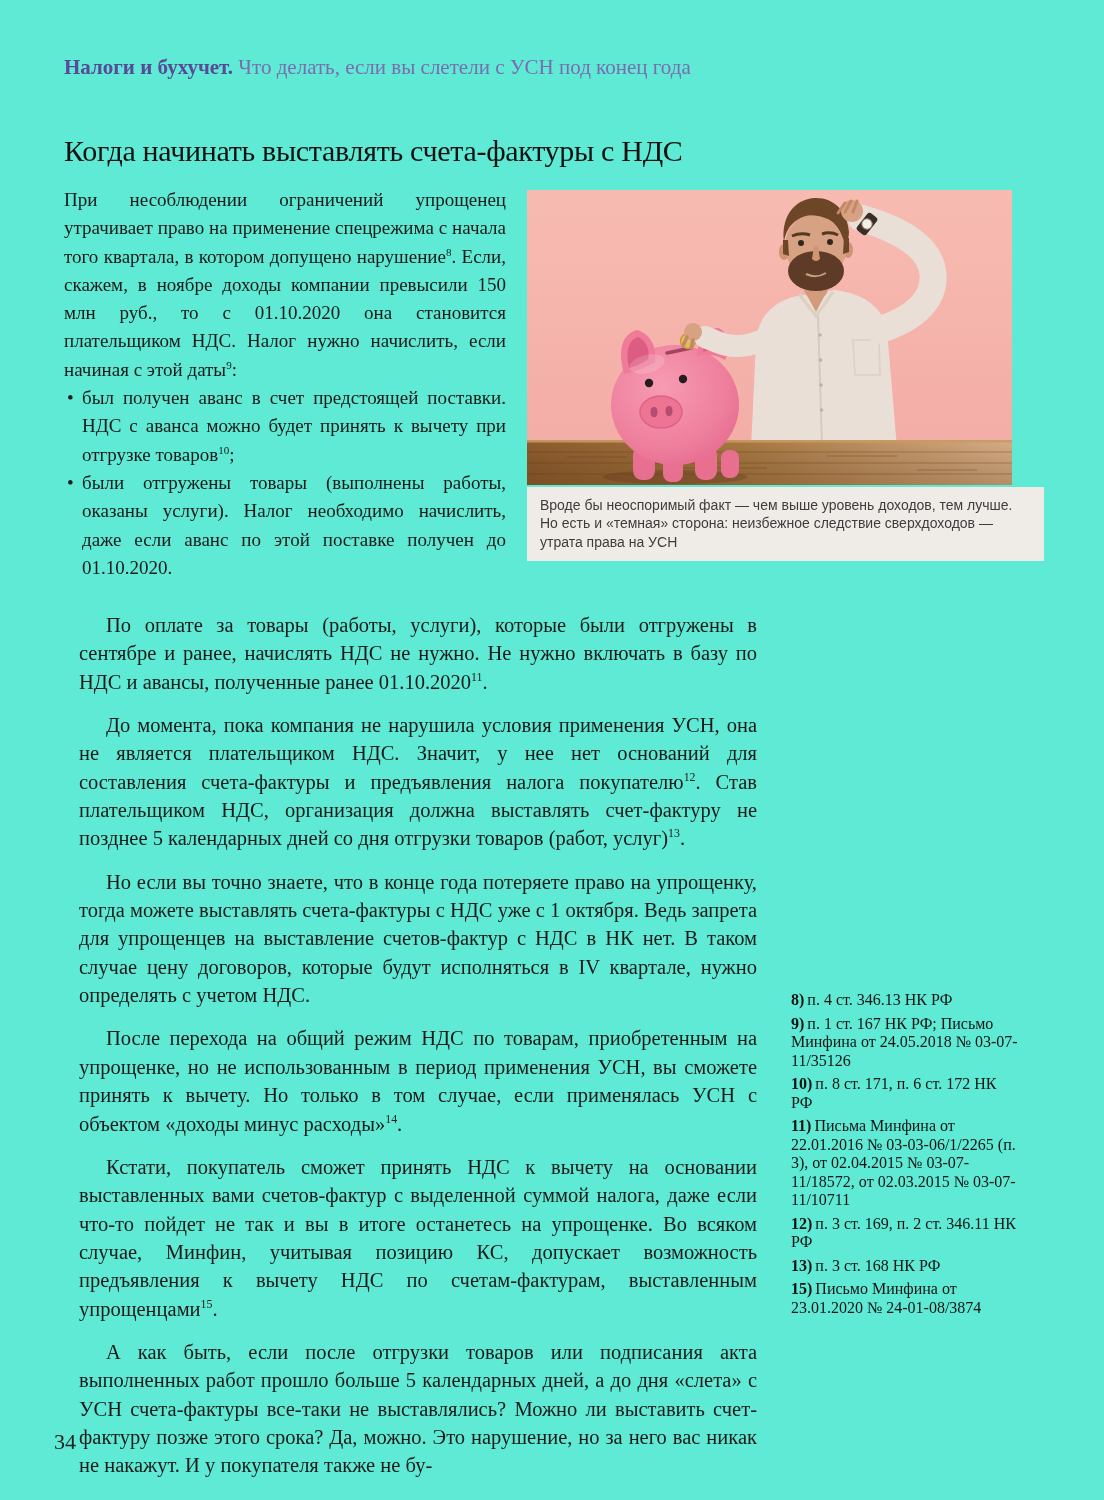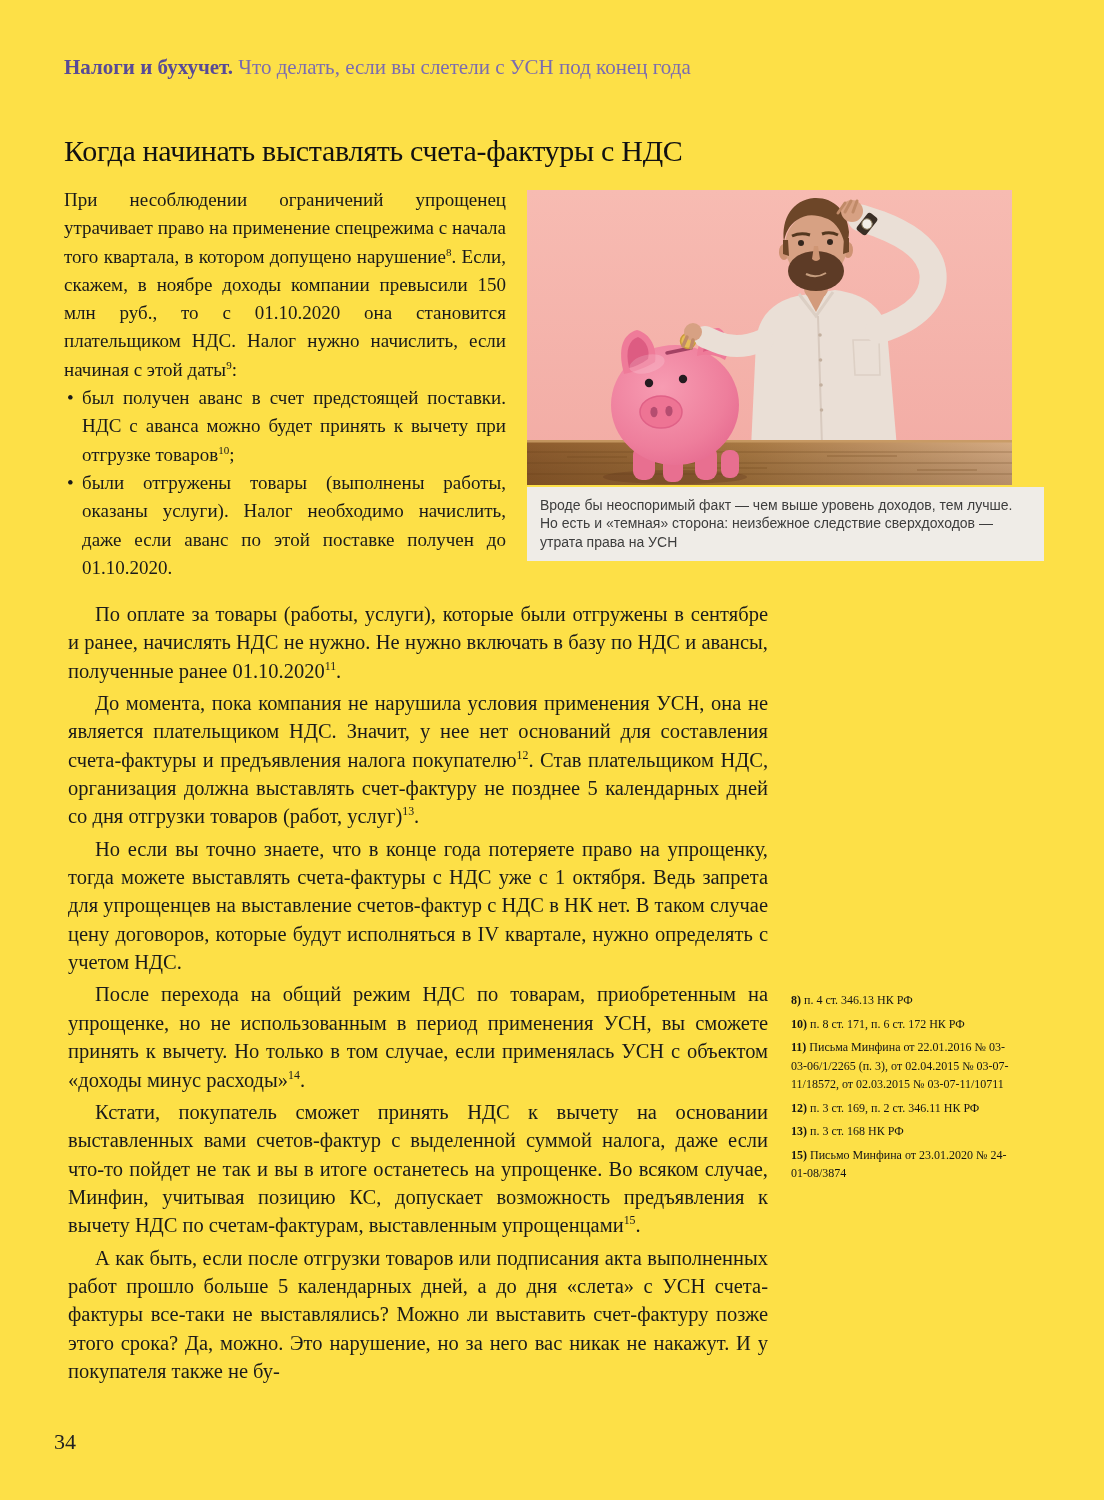--- a/index.html
+++ b/index.html
@@ -1,17 +1,17 @@
 <!DOCTYPE html>
 <html lang="ru"><head>
 <meta charset="utf-8">
 <style>
   html,body { margin:0; padding:0; background:#ffffff; }
   .page {
-    position:relative; width:1104px; height:1500px; background:#fde047;
+    position:relative; width:1104px; height:1500px; background:#5eead4;
     font-family:"Liberation Serif","DejaVu Serif",serif; color:#1a1a1a; overflow:hidden;
   }
   
   .runhead { position:absolute; left:64px; top:55px; font-size:21px; white-space:nowrap; }
   .runhead .journal { font-weight:bold; color:#584a97; }
   .runhead .article { color:#7b6cb0; }
   
   .heading {
     position:absolute; left:64px; top:134px; margin:0;
     font-size:30px; font-weight:normal; letter-spacing:-0.3px; color:#111;
@@ -32,25 +32,25 @@
   .caption {
     margin-top:2px; background:#efece7; padding:9px 13px 10px;
     font-family:"Liberation Sans","DejaVu Sans",sans-serif;
     font-size:14px; line-height:18.3px; color:#3d3d3d;
   }
   
   .wide {
     position:absolute; left:64px; top:596px; width:708px;
     font-size:20.5px; line-height:28.35px; text-align:justify;
   }
-  .wide p { margin:4px; text-indent:27px; }
+  .wide p { margin:15px; text-indent:27px; }
   
   .footnotes {
     position:absolute; left:791px; top:991px; width:228px;
-    font-size:12px; line-height:18.5px; color:#141414;
+    font-size:16px; line-height:18.5px; color:#141414;
   }
   .footnote { margin-bottom:5px; }
   .fn-num { font-weight:bold; margin-right:3px; }
   
   .page-number { position:absolute; left:54px; top:1429px; font-size:22px; color:#222; }
 </style>
 </head>
 <body>
 
 <div class="page">
@@ -171,20 +171,21 @@
     <p>По оплате за товары (работы, услуги), которые были отгружены в сентябре и ранее, начислять НДС не нужно. Не нужно включать в базу по НДС и авансы, полученные ранее 01.10.2020<sup>11</sup>.</p>
     <p>До момента, пока компания не нарушила условия применения УСН, она не является плательщиком НДС. Значит, у нее нет оснований для составления счета-фактуры и предъявления налога покупателю<sup>12</sup>. Став плательщиком НДС, организация должна выставлять счет-фактуру не позднее 5 календарных дней со дня отгрузки товаров (работ, услуг)<sup>13</sup>.</p>
     <p>Но если вы точно знаете, что в конце года потеряете право на упрощенку, тогда можете выставлять счета-фактуры с НДС уже с 1 октября. Ведь запрета для упрощенцев на выставление счетов-фактур с НДС в НК нет. В таком случае цену договоров, которые будут исполняться в IV квартале, нужно определять с учетом НДС.</p>
     <p>После перехода на общий режим НДС по товарам, приобретенным на упрощенке, но не использованным в период применения УСН, вы сможете принять к вычету. Но только в том случае, если применялась УСН с объектом «доходы минус расходы»<sup>14</sup>.</p>
     <p>Кстати, покупатель сможет принять НДС к вычету на основании выставленных вами счетов-фактур с выделенной суммой налога, даже если что-то пойдет не так и вы в итоге останетесь на упрощенке. Во всяком случае, Минфин, учитывая позицию КС, допускает возможность предъявления к вычету НДС по счетам-фактурам, выставленным упрощенцами<sup>15</sup>.</p>
     <p>А как быть, если после отгрузки товаров или подписания акта выполненных работ прошло больше 5 календарных дней, а до дня «слета» с УСН счета-фактуры все-таки не выставлялись? Можно ли выставить счет-фактуру позже этого срока? Да, можно. Это нарушение, но за него вас никак не накажут. И у покупателя также не бу-</p>
   </div>
 
   <div class="footnotes">
     <div class="footnote"><span class="fn-num">8)</span><span>п. 4 ст. 346.13 НК РФ</span></div>
+    <div class="footnote"><span class="fn-num">9)</span><span>п. 1 ст. 167 НК РФ; Письмо Минфина от 24.05.2018 № 03-07-11/35126</span></div>
     <div class="footnote"><span class="fn-num">10)</span><span>п. 8 ст. 171, п. 6 ст. 172 НК РФ</span></div>
     <div class="footnote"><span class="fn-num">11)</span><span>Письма Минфина от 22.01.2016 № 03-03-06/1/2265 (п. 3), от 02.04.2015 № 03-07-11/18572, от 02.03.2015 № 03-07-11/10711</span></div>
     <div class="footnote"><span class="fn-num">12)</span><span>п. 3 ст. 169, п. 2 ст. 346.11 НК РФ</span></div>
     <div class="footnote"><span class="fn-num">13)</span><span>п. 3 ст. 168 НК РФ</span></div>
     <div class="footnote"><span class="fn-num">15)</span><span>Письмо Минфина от 23.01.2020 № 24-01-08/3874</span></div>
   </div>
 
   <div class="page-number">34</div>
 
 </div>

